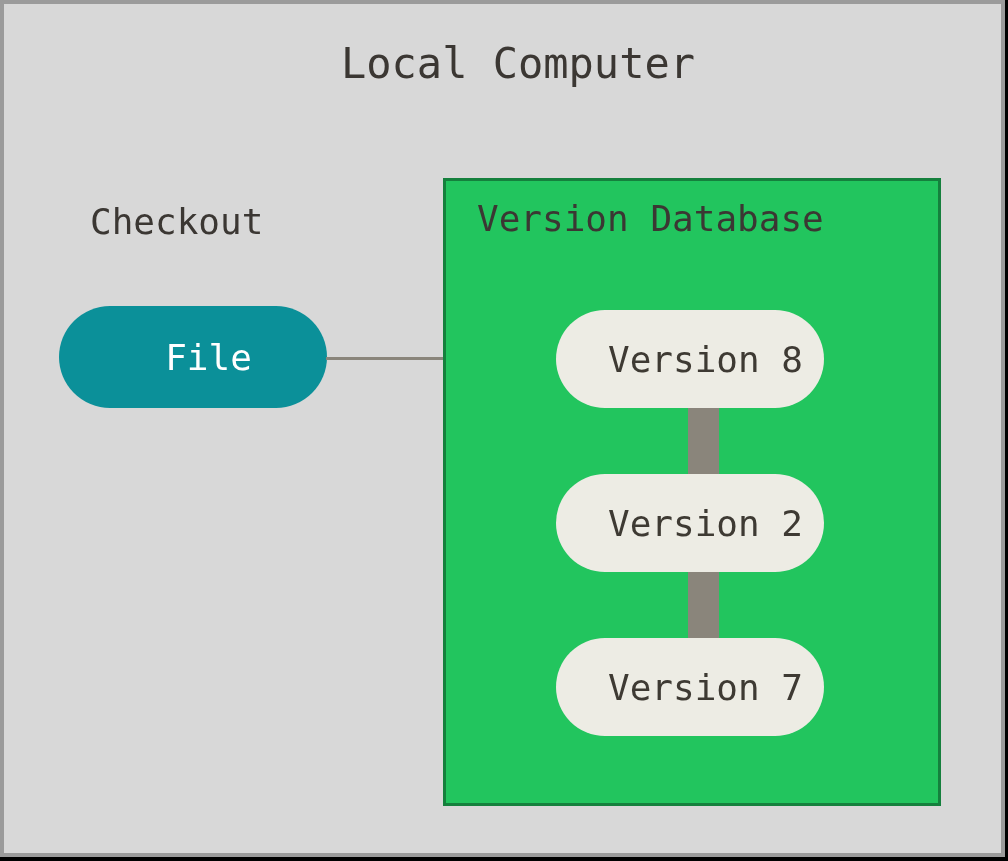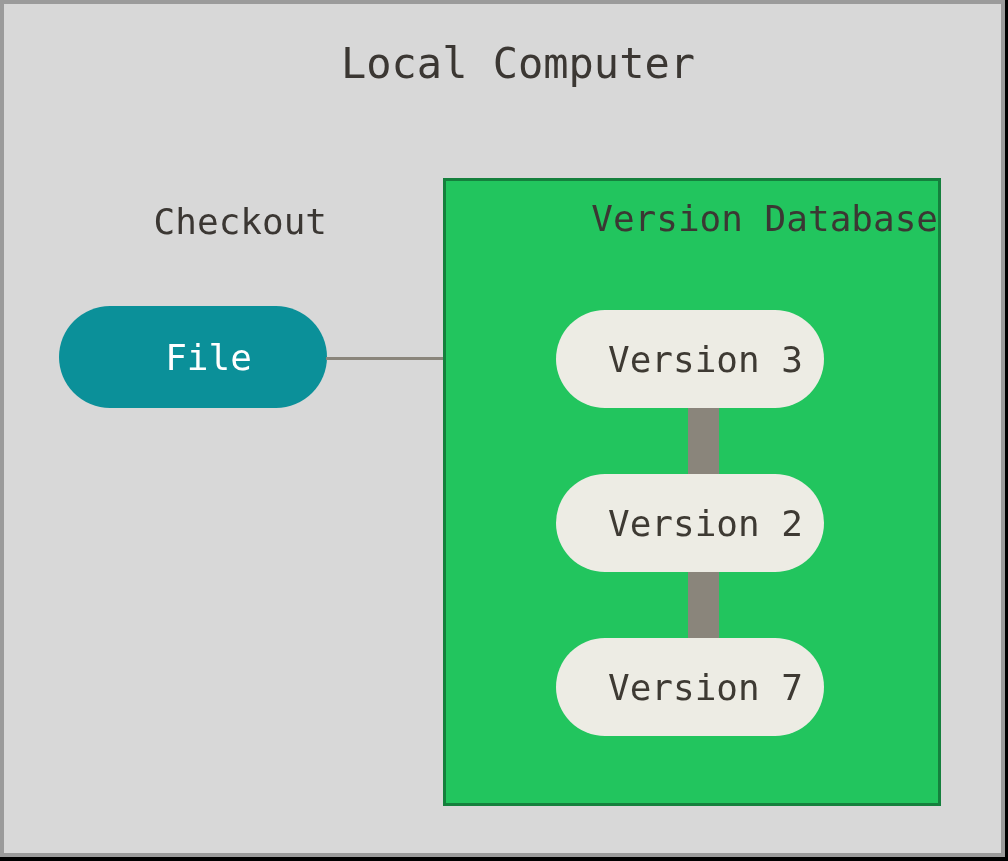--- a/index.html
+++ b/index.html
@@ -32,21 +32,21 @@
     line-height: 52px;
     color: #3b3733;
     white-space: nowrap;
   }
 
   .label {
     position: absolute;
     font-size: 36px;
     line-height: 44px;
     color: #3b3733;
-    text-align: right;
+    text-align: left;
     white-space: nowrap;
   }
 
   .checkout-label {
     left: 55px;
     top: 196px;
     width: 268px;
   }
 
   .vdb-box {
@@ -129,21 +129,21 @@
     <div class="label checkout-label">Checkout</div>
 
     <div class="pill file-pill">File</div>
 
     <div class="hline"></div>
 
     <div class="vdb-box">
       <div class="label vdb-title">Version Database</div>
     </div>
 
-    <div class="pill version-pill v3">Version 3</div>
+    <div class="pill version-pill v3">Version 8</div>
 
     <div class="vline vl1"></div>
 
     <div class="pill version-pill v2">Version 2</div>
 
     <div class="vline vl2"></div>
 
     <div class="pill version-pill v1">Version 7</div>
 
   </div>

